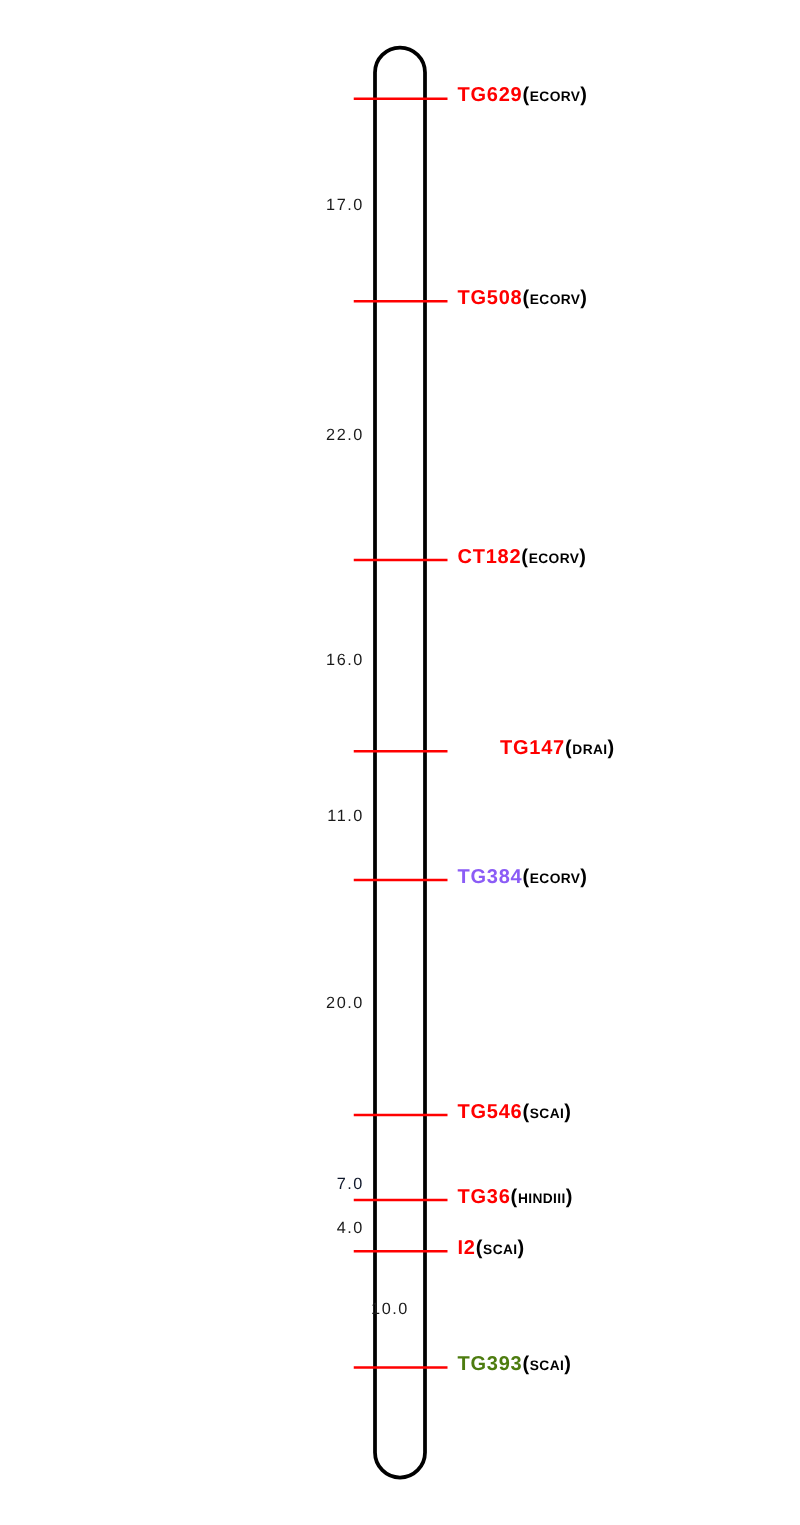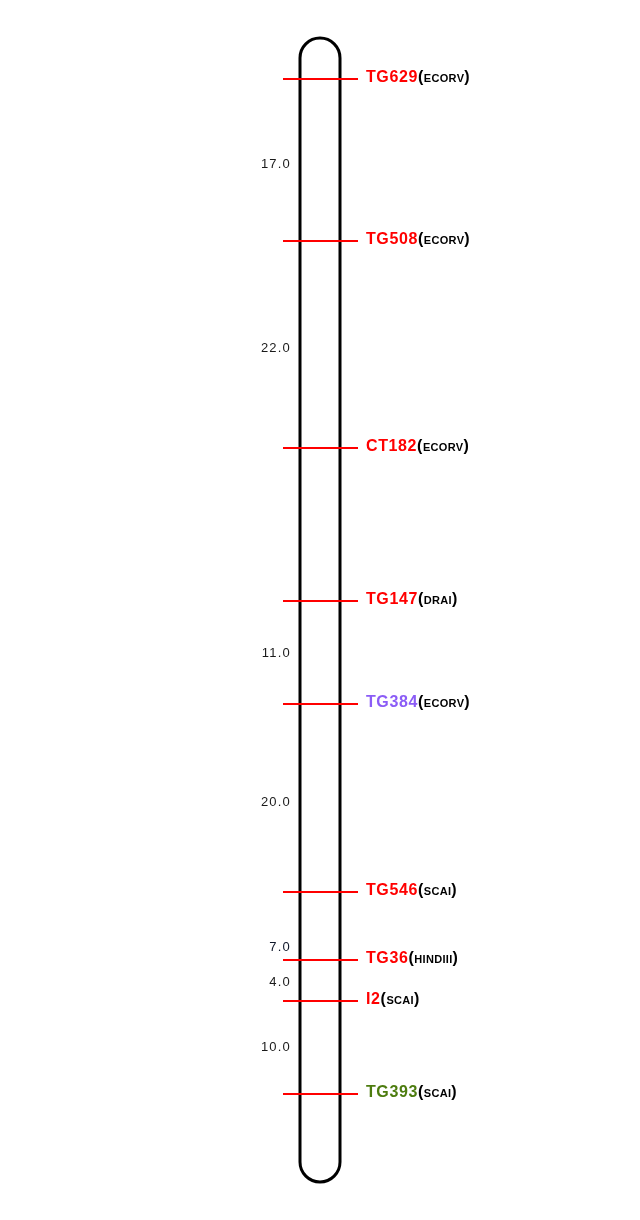--- a/index.html
+++ b/index.html
@@ -92,31 +92,32 @@
       <div class="tick-line" style="left: 283px; top: 891px; width: 75px; border-top-color: rgb(255, 0, 0);"></div>
       <div class="tick-line" style="left: 283px; top: 959px; width: 75px; border-top-color: rgb(255, 0, 0);"></div>
       <div class="tick-line" style="left: 283px; top: 1000px; width: 75px; border-top-color: rgb(255, 0, 0);"></div>
       <div class="tick-line" style="left: 283px; top: 1093px; width: 75px; border-top-color: rgb(255, 0, 0);"></div>
     </div>
 
   <div class="layer" id="labels-layer">
       <div class="marker-label" style="left: 366px; top: 69px;"><span class="marker-name" style="color: rgb(255, 0, 0);">TG629</span><span class="marker-paren" style="color: rgb(0, 0, 0);">(</span><span class="marker-enzyme" style="color: rgb(0, 0, 0);">EcoRV</span><span class="marker-paren" style="color: rgb(0, 0, 0);">)</span></div>
       <div class="marker-label" style="left: 366px; top: 231px;"><span class="marker-name" style="color: rgb(255, 0, 0);">TG508</span><span class="marker-paren" style="color: rgb(0, 0, 0);">(</span><span class="marker-enzyme" style="color: rgb(0, 0, 0);">EcoRV</span><span class="marker-paren" style="color: rgb(0, 0, 0);">)</span></div>
       <div class="marker-label" style="left: 366px; top: 438px;"><span class="marker-name" style="color: rgb(255, 0, 0); margin-top: 28px;">CT182</span><span class="marker-paren" style="color: rgb(0, 0, 0);">(</span><span class="marker-enzyme" style="color: rgb(0, 0, 0);">EcoRV</span><span class="marker-paren" style="color: rgb(0, 0, 0);">)</span></div>
-      <div class="marker-label" style="left: 366px; top: 591px;"><span class="marker-name" style="color: rgb(255, 0, 0);">TG147</span><span class="marker-paren" style="color: rgb(0, 0, 0);">(</span><span class="marker-enzyme" style="color: rgb(0, 0, 0);">DraI</span><span class="marker-paren" style="color: rgb(0, 0, 0);">)</span></div>
+      <div class="marker-label" style="left: 366px; top: 591px;"><span class="marker-name" style="color: rgb(255, 0, 0); margin-left: 34px;">TG147</span><span class="marker-paren" style="color: rgb(0, 0, 0);">(</span><span class="marker-enzyme" style="color: rgb(0, 0, 0);">DraI</span><span class="marker-paren" style="color: rgb(0, 0, 0);">)</span></div>
       <div class="marker-label" style="left: 366px; top: 694px;"><span class="marker-name" style="color: #8b5cf6;">TG384</span><span class="marker-paren" style="color: rgb(0, 0, 0);">(</span><span class="marker-enzyme" style="color: rgb(0, 0, 0);">EcoRV</span><span class="marker-paren" style="color: rgb(0, 0, 0);">)</span></div>
       <div class="marker-label" style="left: 366px; top: 882px;"><span class="marker-name" style="color: rgb(255, 0, 0);">TG546</span><span class="marker-paren" style="color: rgb(0, 0, 0);">(</span><span class="marker-enzyme" style="color: rgb(0, 0, 0);">ScaI</span><span class="marker-paren" style="color: rgb(0, 0, 0);">)</span></div>
       <div class="marker-label" style="left: 366px; top: 950px;"><span class="marker-name" style="color: rgb(255, 0, 0);">TG36</span><span class="marker-paren" style="color: rgb(0, 0, 0);">(</span><span class="marker-enzyme" style="color: rgb(0, 0, 0);">HindIII</span><span class="marker-paren" style="color: rgb(0, 0, 0);">)</span></div>
       <div class="marker-label" style="left: 366px; top: 991px;"><span class="marker-name" style="color: rgb(255, 0, 0);">I2</span><span class="marker-paren" style="color: rgb(0, 0, 0);">(</span><span class="marker-enzyme" style="color: rgb(0, 0, 0);">ScaI</span><span class="marker-paren" style="color: rgb(0, 0, 0);">)</span></div>
       <div class="marker-label" style="left: 366px; top: 1084px;"><span class="marker-name" style="color: #4d7c0f;">TG393</span><span class="marker-paren" style="color: rgb(0, 0, 0);">(</span><span class="marker-enzyme" style="color: rgb(0, 0, 0);">ScaI</span><span class="marker-paren" style="color: rgb(0, 0, 0);">)</span></div>
     </div>
 
   <div class="layer" id="dist-layer">
       <div class="dist-label" style="left: 0px; width: 291px; top: 157px; color: rgb(26, 26, 26);">17.0</div>
       <div class="dist-label" style="left: 0px; width: 291px; top: 341px; color: rgb(26, 26, 26);">22.0</div>
+      <div class="dist-label" style="left: 0px; width: 291px; top: 521px; color: rgb(26, 26, 26);">16.0</div>
       <div class="dist-label" style="left: 0px; width: 291px; top: 646px; color: rgb(26, 26, 26);">11.0</div>
       <div class="dist-label" style="left: 0px; width: 291px; top: 795px; color: rgb(26, 26, 26);">20.0</div>
       <div class="dist-label" style="left: 0px; width: 291px; top: 940px; color: #0f172a;">7.0</div>
       <div class="dist-label" style="left: 0px; width: 291px; top: 975px; color: rgb(26, 26, 26);">4.0</div>
-      <div class="dist-label" style="left: 0px; width: 291px; top: 1040px; color: rgb(26, 26, 26);">10.0</div>
+      <div class="dist-label" style="left: 0px; width: 291px; top: 1040px; color: rgb(26, 26, 26); padding-left: 36px;">10.0</div>
     </div>
 
 </div>
 
 </body></html>

